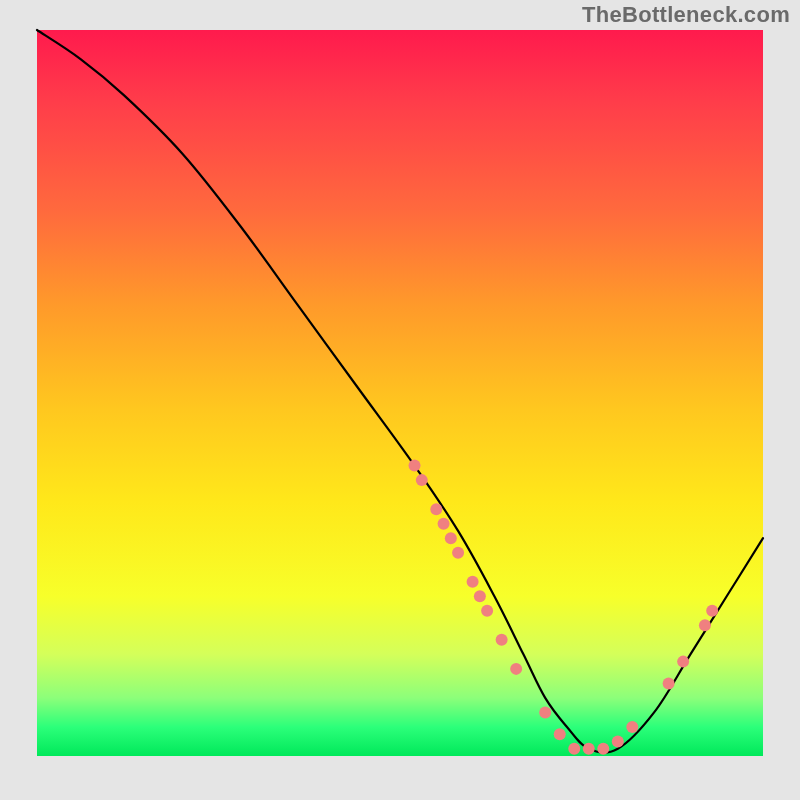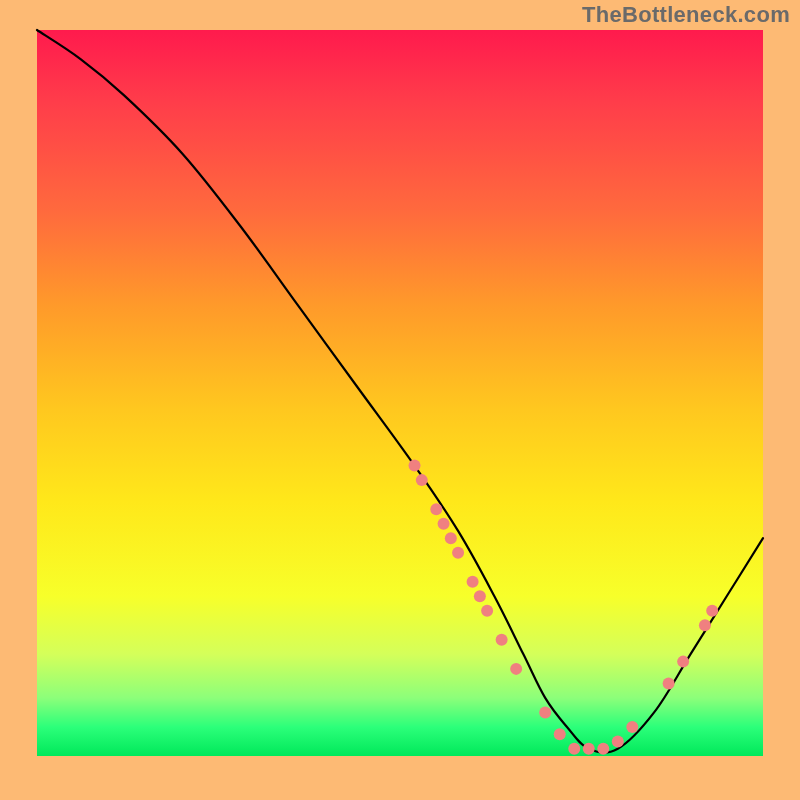--- a/index.html
+++ b/index.html
@@ -8,21 +8,21 @@
     width: 800px;
     height: 800px;
     background: #000;
     font-family: Arial, Helvetica, sans-serif;
     overflow: hidden;
   }
   .frame {
     position: relative;
     width: 800px;
     height: 800px;
-    background: #fdba74;
+    background: #e5e5e5;
   }
   .watermark {
     position: absolute;
     top: 2px;
     right: 10px;
     color: #6a6a6a;
     font-size: 22px;
     font-weight: 600;
     letter-spacing: 0.3px;
     z-index: 5;

